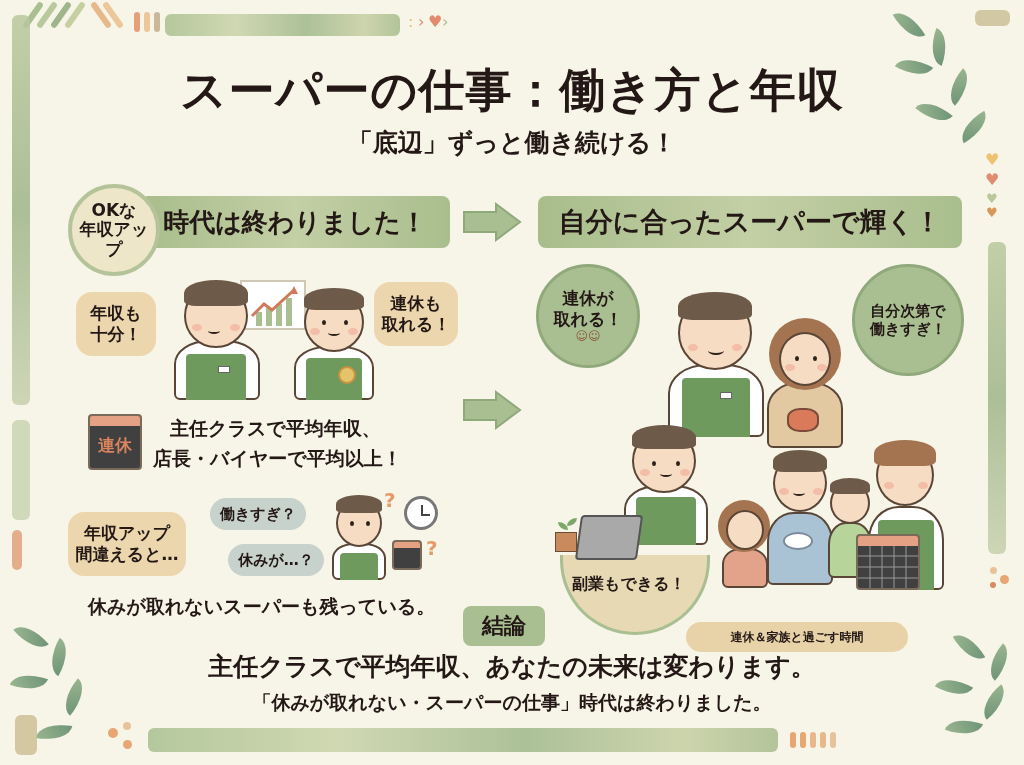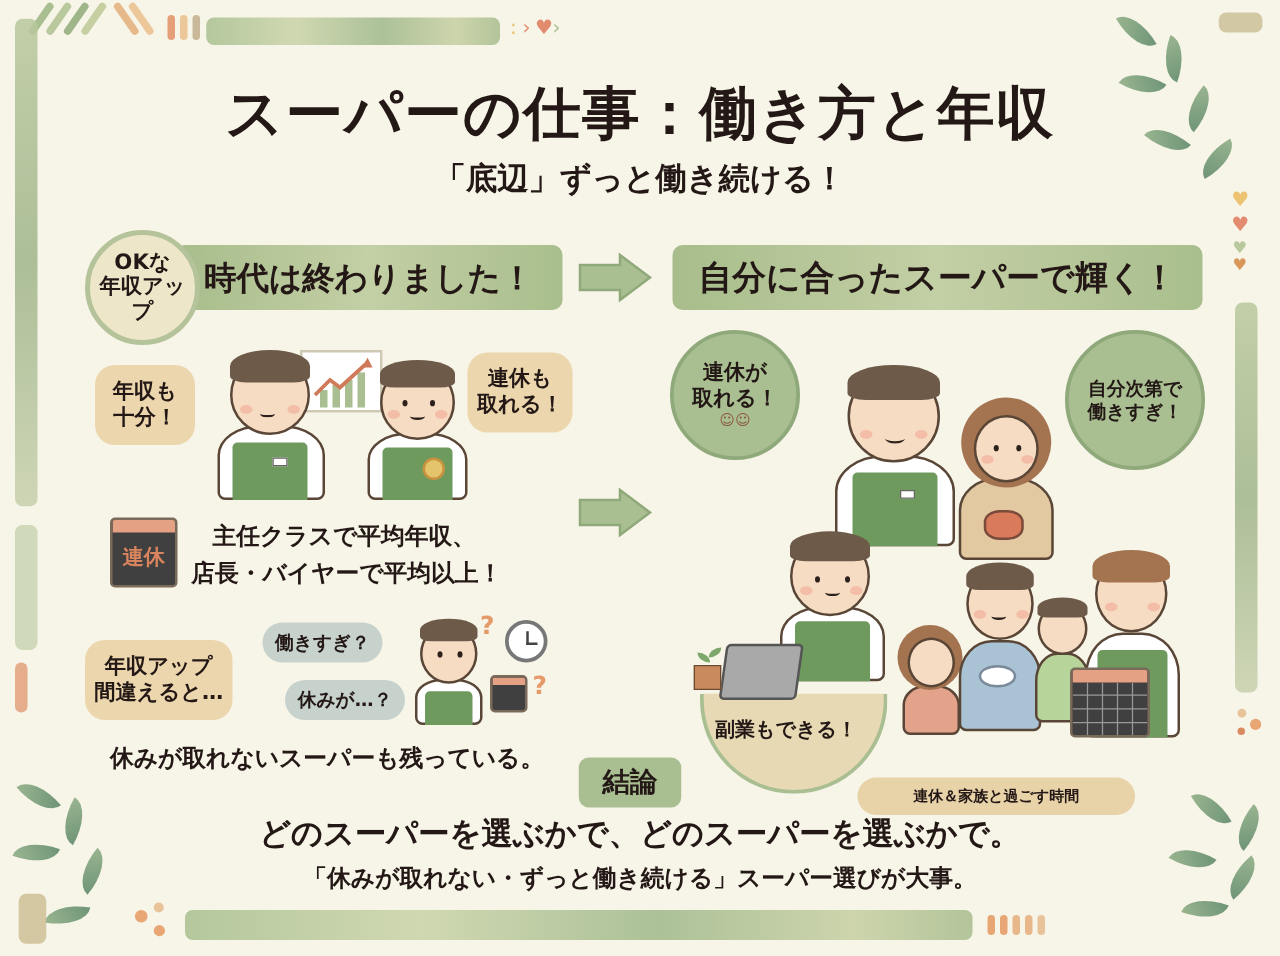--- a/index.html
+++ b/index.html
@@ -330,14 +330,14 @@
   </div>
 
   <div class="pill" style="left:686px;top:597px;width:222px;height:30px;font-size:12px;margin-top:25px;">
     <span>連休＆家族と過ごす時間</span>
   </div>
 </div>
 
 <div class="banner" style="left:463px;top:606px;width:82px;height:40px;font-size:22px;background:#a9bf92;">
   <span>結論</span>
 </div>
-<div class="text-line" style="left:0;width:1024px;text-align:center;top:650px;font-size:25px;">どのスーパーを選ぶかで、どのスーパーを選ぶかで。</div>
-<div class="text-line" style="left:0;width:1024px;text-align:center;top:690px;font-size:19px;">「休みが取れない・ずっと働き続ける」スーパー選びが大事。</div>
+<div class="text-line" style="left:0;width:1024px;text-align:center;top:650px;font-size:25px;">主任クラスで平均年収、あなたの未来は変わります。</div>
+<div class="text-line" style="left:0;width:1024px;text-align:center;top:690px;font-size:19px;">「休みが取れない・スーパーの仕事」時代は終わりました。</div>
 
 </body></html>

